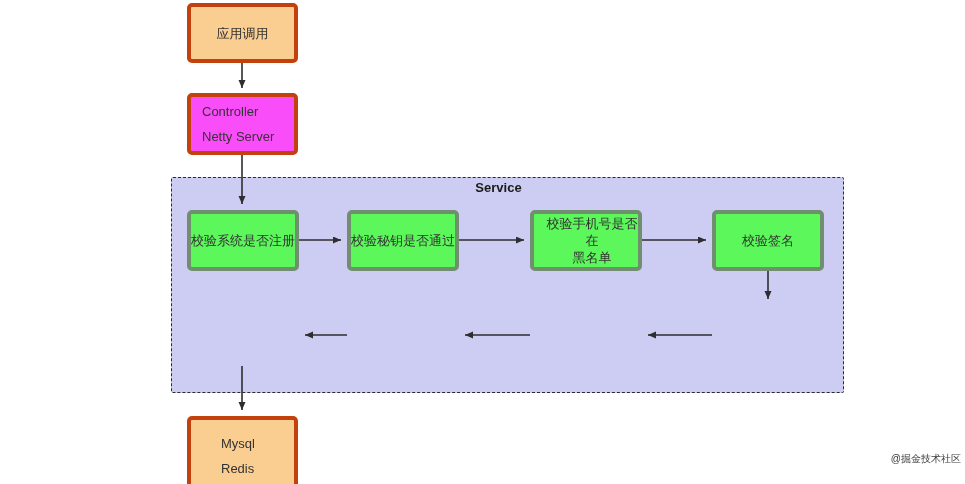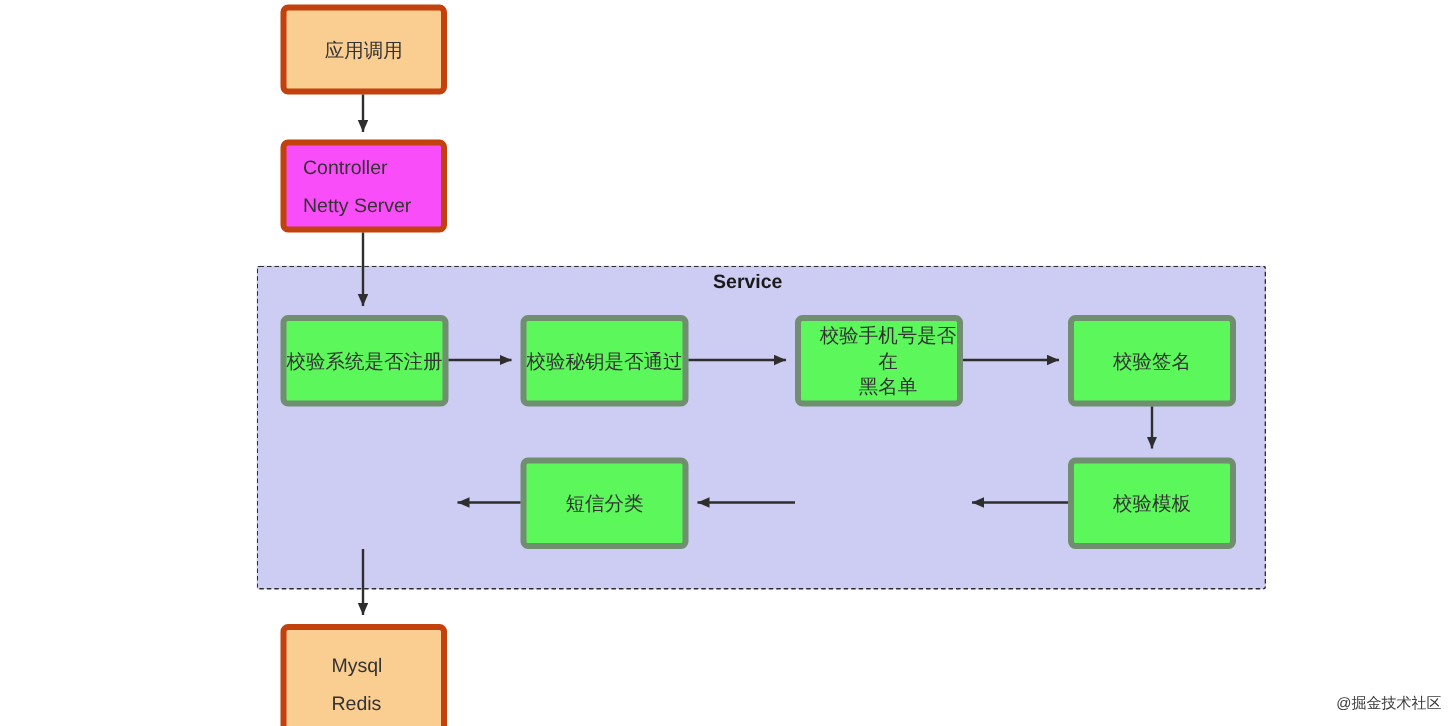--- a/index.html
+++ b/index.html
@@ -30,21 +30,21 @@
   .row1{top:210px;}
   .row2{top:305px;}
   .colA{left:187px;text-align:right;}
   .colB{left:347px;}
   .colC{left:530px;padding-left:12px;}
   .colD{left:712px;}
   .n-storage{left:187px;top:416px;width:111px;height:79px;padding-left:30px;}
   .edges{position:absolute;left:0;top:0;width:965px;height:484px;z-index:3;pointer-events:none;}
   .edges line{stroke:#2e2e2e;stroke-width:1.6;}
   .watermark{
-    position:absolute;right:4px;bottom:8px;font-size:10px;color:#3a3a3a;z-index:4;
+    position:absolute;right:4px;bottom:18px;font-size:10px;color:#3a3a3a;z-index:4;
   }
 </style>
 </head>
 <body>
 
 <div class="canvas">
 
   <div class="svc-container"></div>
   <div class="svc-label">Service</div>
 
@@ -52,22 +52,20 @@
 
   <div class="node magenta left-align n-controller">Controller
 Netty Server</div>
 
   <div class="node green n-g row1 colA">校验系统是否注册</div>
   <div class="node green n-g row1 colB">校验秘钥是否通过</div>
   <div class="node green n-g row1 colC">校验手机号是否在
 黑名单</div>
   <div class="node green n-g row1 colD">校验签名</div>
 
-  <div class="node green n-g row2 colD">校验模板</div>
-  <div class="node green n-g row2 colB">短信分类</div>
 
   <div class="node orange left-align n-storage">Mysql
 Redis</div>
 
   <svg class="edges" xmlns="http://www.w3.org/2000/svg">
     <defs>
       <marker id="ah" markerUnits="userSpaceOnUse" markerWidth="10" markerHeight="10" refX="8" refY="3.5" orient="auto">
         <path d="M0,0 L8,3.5 L0,7 z" fill="#2e2e2e"></path>
       </marker>
     </defs>

